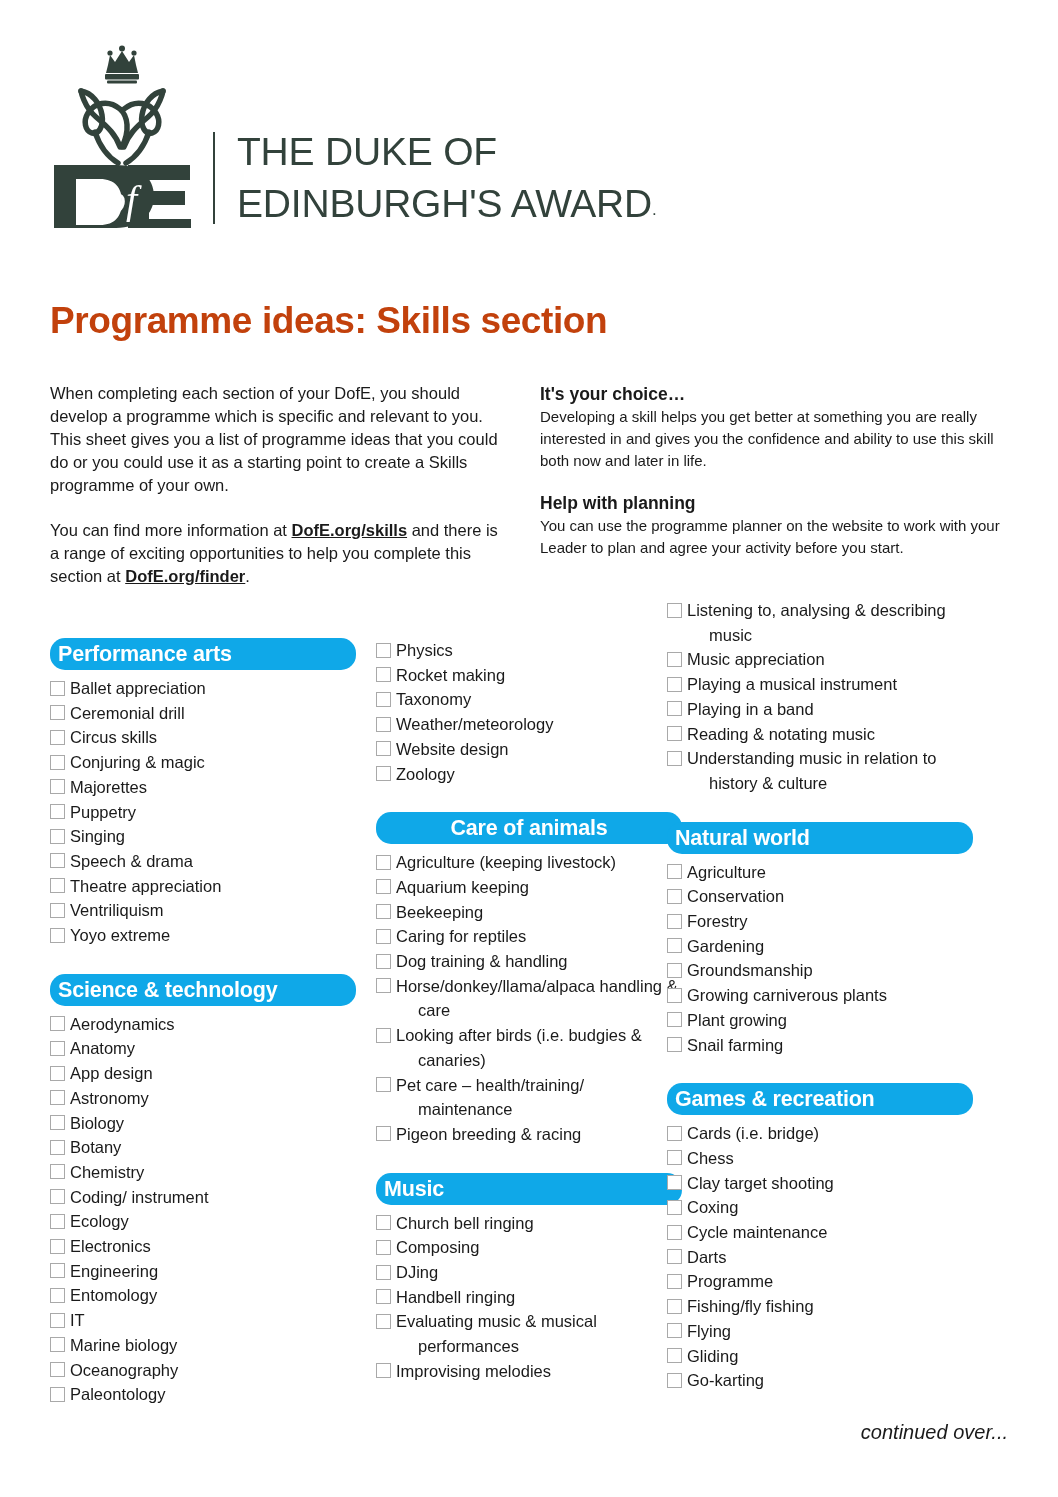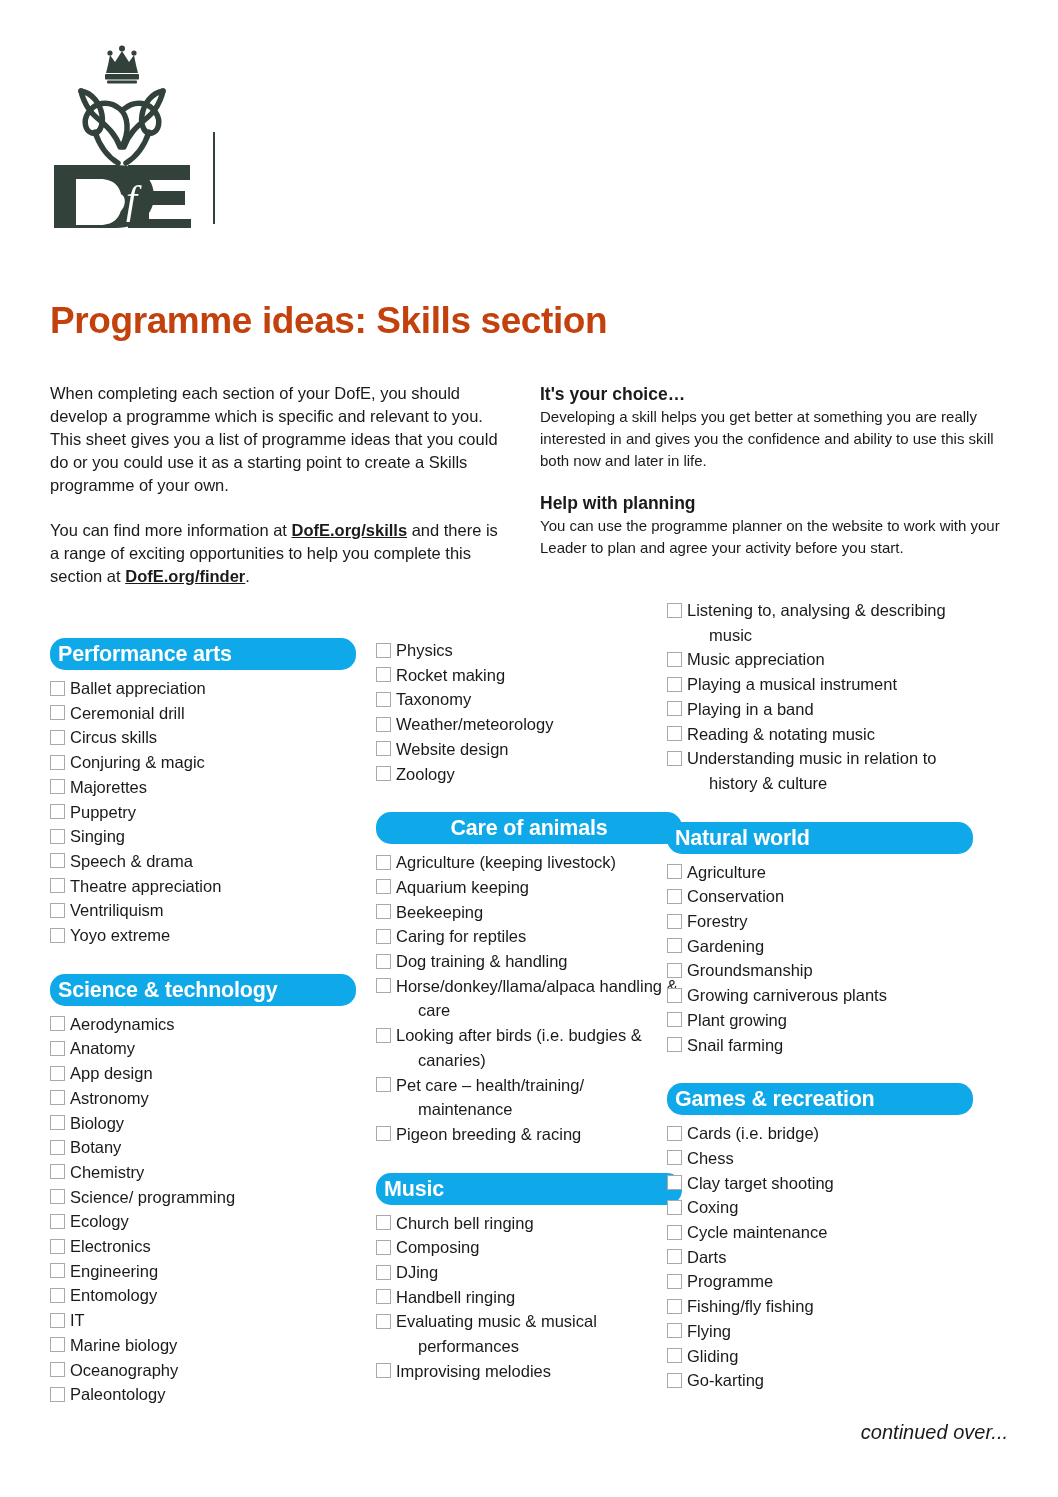--- a/index.html
+++ b/index.html
@@ -198,20 +198,24 @@
         <path d="M4 122 h62 c24 0 38 13 38 31 c0 18 -14 32 -38 32 h-62 z
                  M26 136 v46 h24 c15 0 22 -9 22 -23 c0 -14 -7 -23 -22 -23 z"></path>
         <path d="M78 122 h62 v15 h-41 v11 h36 v14 h-36 v14 h42 v16 h-63 z"></path>
       </g>
       <g fill="#ffffff" font-family="'Liberation Serif', serif" font-style="italic" font-size="40">
         <text x="56" y="170">of</text>
       </g>
     </svg>
   </div>
   <div class="logo-rule"></div>
+  <div class="logo-words">
+    <div>THE DUKE OF</div>
+    <div><span>EDINBURGH'S AWARD</span><span class="reg">.</span></div>
+  </div>
 </div>
 
 <h1 class="page-title">Programme ideas: Skills section</h1>
 
 <div class="intro-left">
   <p>When completing each section of your DofE, you should develop a programme which is specific and relevant to you. This sheet gives you a list of programme ideas that you could do or you could use it as a starting point to create a Skills programme of your own.</p>
   <div class="gap"></div>
   <p><span>You can find more information at </span><a class="inline-link" href="#">DofE.org/skills</a><span> and there is a range of exciting opportunities to help you complete this section at </span><a class="inline-link" href="#">DofE.org/finder</a><span>.</span></p>
 </div>
 
@@ -300,21 +304,21 @@
     <li>
         <span class="cbx"></span>
         <span class="lbl">Botany</span>
       </li>
     <li>
         <span class="cbx"></span>
         <span class="lbl">Chemistry</span>
       </li>
     <li>
         <span class="cbx"></span>
-        <span class="lbl">Science/ programming</span>
+        <span class="lbl">Coding/ instrument</span>
       </li>
     <li>
         <span class="cbx"></span>
         <span class="lbl">Ecology</span>
       </li>
     <li>
         <span class="cbx"></span>
         <span class="lbl">Electronics</span>
       </li>
     <li>

